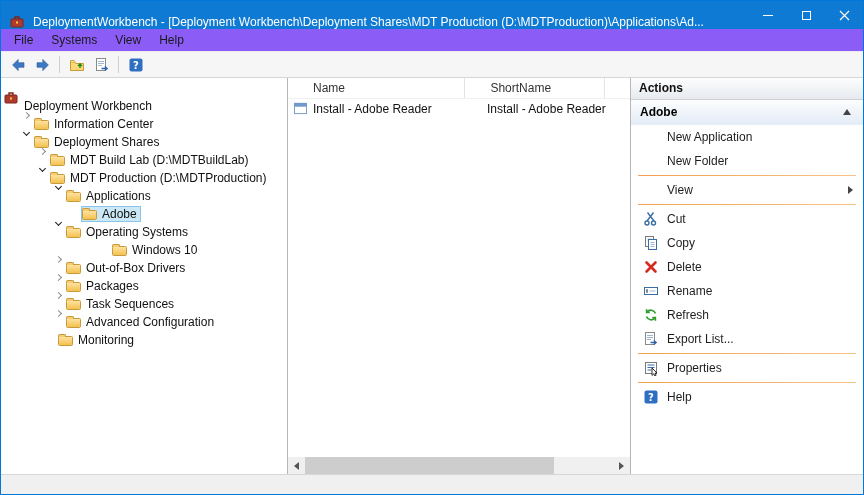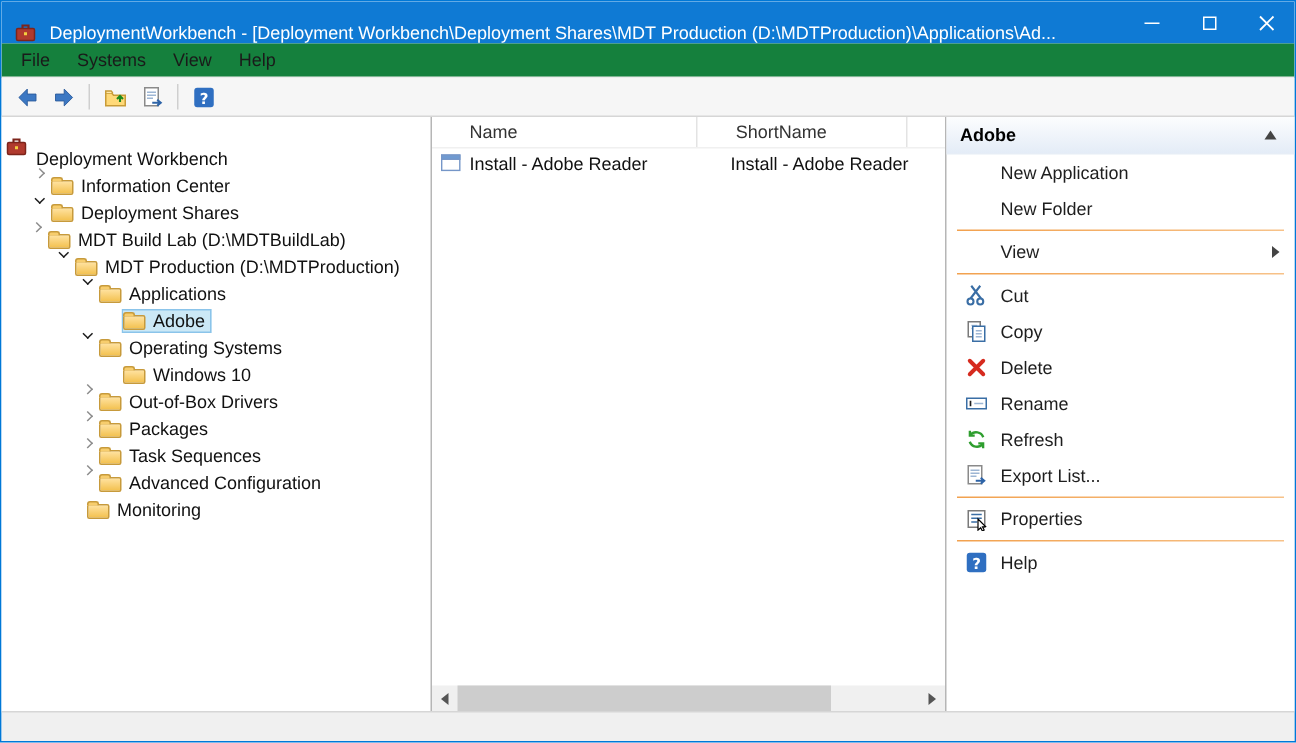--- a/index.html
+++ b/index.html
@@ -9,21 +9,21 @@
   
   .titlebar { height: 28px; background: #0f7ad4; display: flex; align-items: flex-end; }
   .app-icon { width: 16px; height: 16px; margin-left: 8px; flex: none; }
   .title-text { color: #fff; font-size: 12px; margin-left: 8px; white-space: nowrap; overflow: hidden; flex: 1; }
   .win-buttons { display: flex; height: 100%; flex: none; }
   .win-btn { width: 38px; height: 100%; display: flex; align-items: center; justify-content: center; }
   .glyph-min { width: 10px; height: 1px; background: #fff; display: block; }
   .glyph-max { width: 9px; height: 9px; border: 1px solid #fff; display: block; }
 
   
-  .menubar { height: 23px; background: #15803d; display: flex; align-items: center; padding-left: 4px; border-bottom: 1px solid #ececec; text-align: right; }
+  .menubar { height: 23px; background: #8b5cf6; display: flex; align-items: center; padding-left: 4px; border-bottom: 1px solid #ececec; text-align: right; }
   .menu-item { font-size: 12px; color: #1a1a1a; padding: 3px 9px; cursor: default; }
 
   
   .toolbar { height: 26px; background: #f6f6f6; border-bottom: 1px solid #d6d6d6; display: flex; align-items: center; padding-left: 4px; }
   .tb-btn { width: 25px; height: 22px; display: flex; align-items: center; justify-content: center; }
   .tb-btn svg { width: 16px; height: 16px; }
   .tb-sep { width: 1px; height: 17px; background: #cfcfcf; margin: 0 4px; }
 
   
   .main { display: flex; height: 396px; background: #fff; }
@@ -176,21 +176,21 @@
       <div class="tree-row" style="padding-left:18px">
         <span class="expander">
             <i class="chev expanded"></i>
           </span>
         <span class="row-inner">
             <span class="icon-folder"></span>
             <span class="tree-label">Deployment Shares</span>
           </span>
       </div>
 
-      <div class="tree-row" style="padding-left:16px">
+      <div class="tree-row" style="padding-left:34px">
         <span class="expander">
             <i class="chev collapsed"></i>
           </span>
         <span class="row-inner">
             <span class="icon-folder"></span>
             <span class="tree-label">MDT Build Lab (D:\MDTBuildLab)</span>
           </span>
       </div>
 
       <div class="tree-row" style="padding-left:34px">
@@ -224,21 +224,21 @@
       <div class="tree-row" style="padding-left:50px">
         <span class="expander">
             <i class="chev expanded"></i>
           </span>
         <span class="row-inner">
             <span class="icon-folder"></span>
             <span class="tree-label">Operating Systems</span>
           </span>
       </div>
 
-      <div class="tree-row" style="padding-left:66px">
+      <div class="tree-row" style="padding-left:96px">
         <span class="expander"></span>
         <span class="row-inner">
             <span class="icon-folder"></span>
             <span class="tree-label">Windows 10</span>
           </span>
       </div>
 
       <div class="tree-row" style="padding-left:50px">
         <span class="expander">
             <i class="chev collapsed"></i>
@@ -314,20 +314,21 @@
         <div class="sb-track">
             <div class="sb-thumb"></div>
           </div>
         <div class="sb-btn">
             <span class="tri-right"></span>
           </div>
       </div>
     </div>
 
     <div class="actions-pane">
+      <div class="actions-title">Actions</div>
 
       <div class="action-group-header">
         <span>Adobe</span>
         <span class="tri-up"></span>
       </div>
 
       <div class="action-item">
         <span class="ai-icon"></span>
         <span>New Application</span>
       </div>

